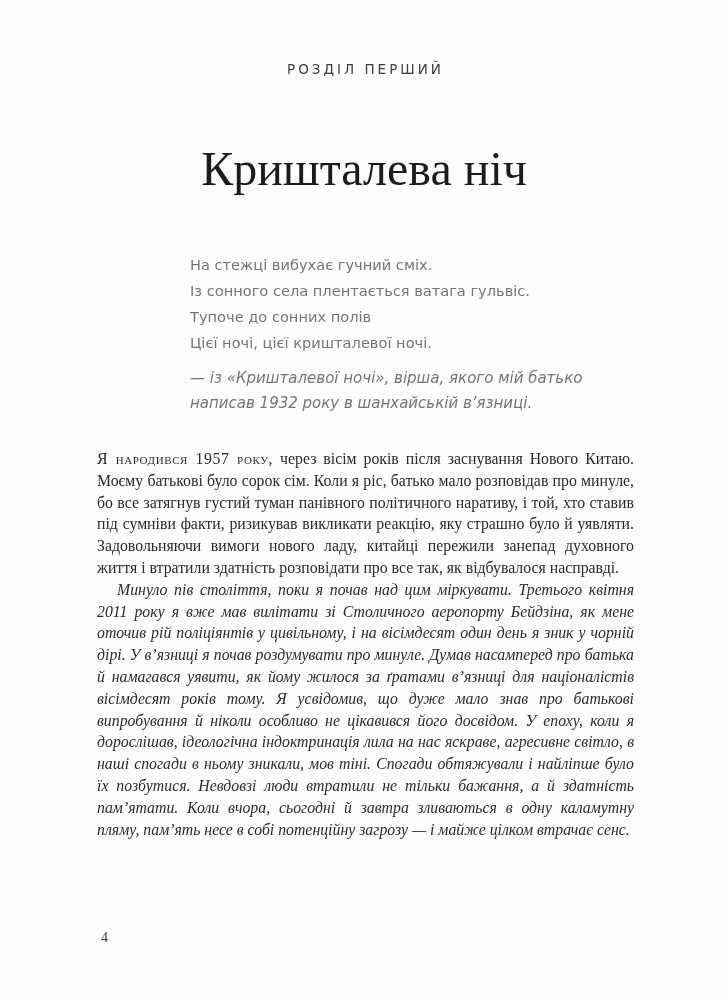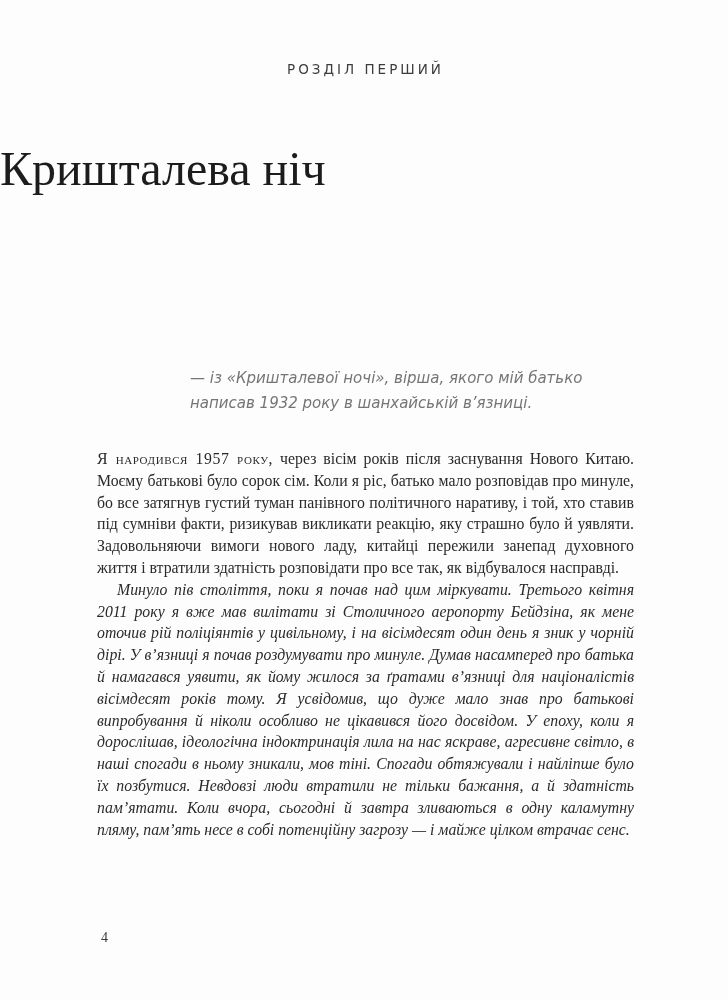--- a/index.html
+++ b/index.html
@@ -28,20 +28,21 @@
     font-family: "DejaVu Sans", "Liberation Sans", sans-serif;
     font-size: 13.5px;
     letter-spacing: 3px;
     color: var(--ink-kicker);
   }
   .chapter-title {
     position: absolute;
     top: 141px;
     left: 0;
     width: 728px;
+    text-align: center;
     font-family: "Liberation Serif", "DejaVu Serif", serif;
     font-weight: 400;
     font-size: 48px;
     line-height: 56px;
     color: var(--ink-strong);
   }
   .poem {
     position: absolute;
     top: 252px;
     left: 190px;
@@ -93,20 +94,24 @@
 </style>
 </head>
 <body>
 
 <div class="page">
 
   <div class="kicker">РОЗДІЛ ПЕРШИЙ</div>
 
   <h1 class="chapter-title">Кришталева ніч</h1>
 
+  <div class="poem">На стежці вибухає гучний сміх.
+Із сонного села плентається ватага гульвіс.
+Тупоче до сонних полів
+Цієї ночі, цієї кришталевої ночі.</div>
 
   <div class="attribution">— із «Кришталевої ночі», вірша, якого мій батько
 написав 1932 року в шанхайській в’язниці.</div>
 
   <div class="body-text">
     <p><span class="smallcaps">Я народився 1957 року,</span><span> через вісім років після заснування Нового Китаю. Моєму батькові було сорок сім. Коли я ріс, батько мало розповідав про минуле, бо все затягнув густий туман панівного політичного наративу, і той, хто ставив під сумніви факти, ризикував викликати реакцію, яку страшно було й уявляти. Задовольняючи вимоги нового ладу, китайці пережили занепад духовного життя і втратили здатність розповідати про все так, як відбувалося насправді.</span></p>
     <p class="indented">Минуло пів століття, поки я почав над цим міркувати. Третього квітня 2011 року я вже мав вилітати зі Столичного аеропорту Бейдзіна, як мене оточив рій поліціянтів у цивільному, і на вісімдесят один день я зник у чорній дірі. У в’язниці я почав роздумувати про минуле. Думав насамперед про батька й намагався уявити, як йому жилося за ґратами в’язниці для націоналістів вісімдесят років тому. Я усвідомив, що дуже мало знав про батькові випробування й ніколи особливо не цікавився його досвідом. У епоху, коли я дорослішав, ідеологічна індоктринація лила на нас яскраве, агресивне світло, в наші спогади в ньому зникали, мов тіні. Спогади обтяжували і найліпше було їх позбутися. Невдовзі люди втратили не тільки бажання, а й здатність пам’ятати. Коли вчора, сьогодні й завтра зливаються в одну каламутну пляму, пам’ять несе в собі потенційну загрозу — і майже цілком втрачає сенс.</p>
   </div>
 
   <div class="page-number">4</div>

